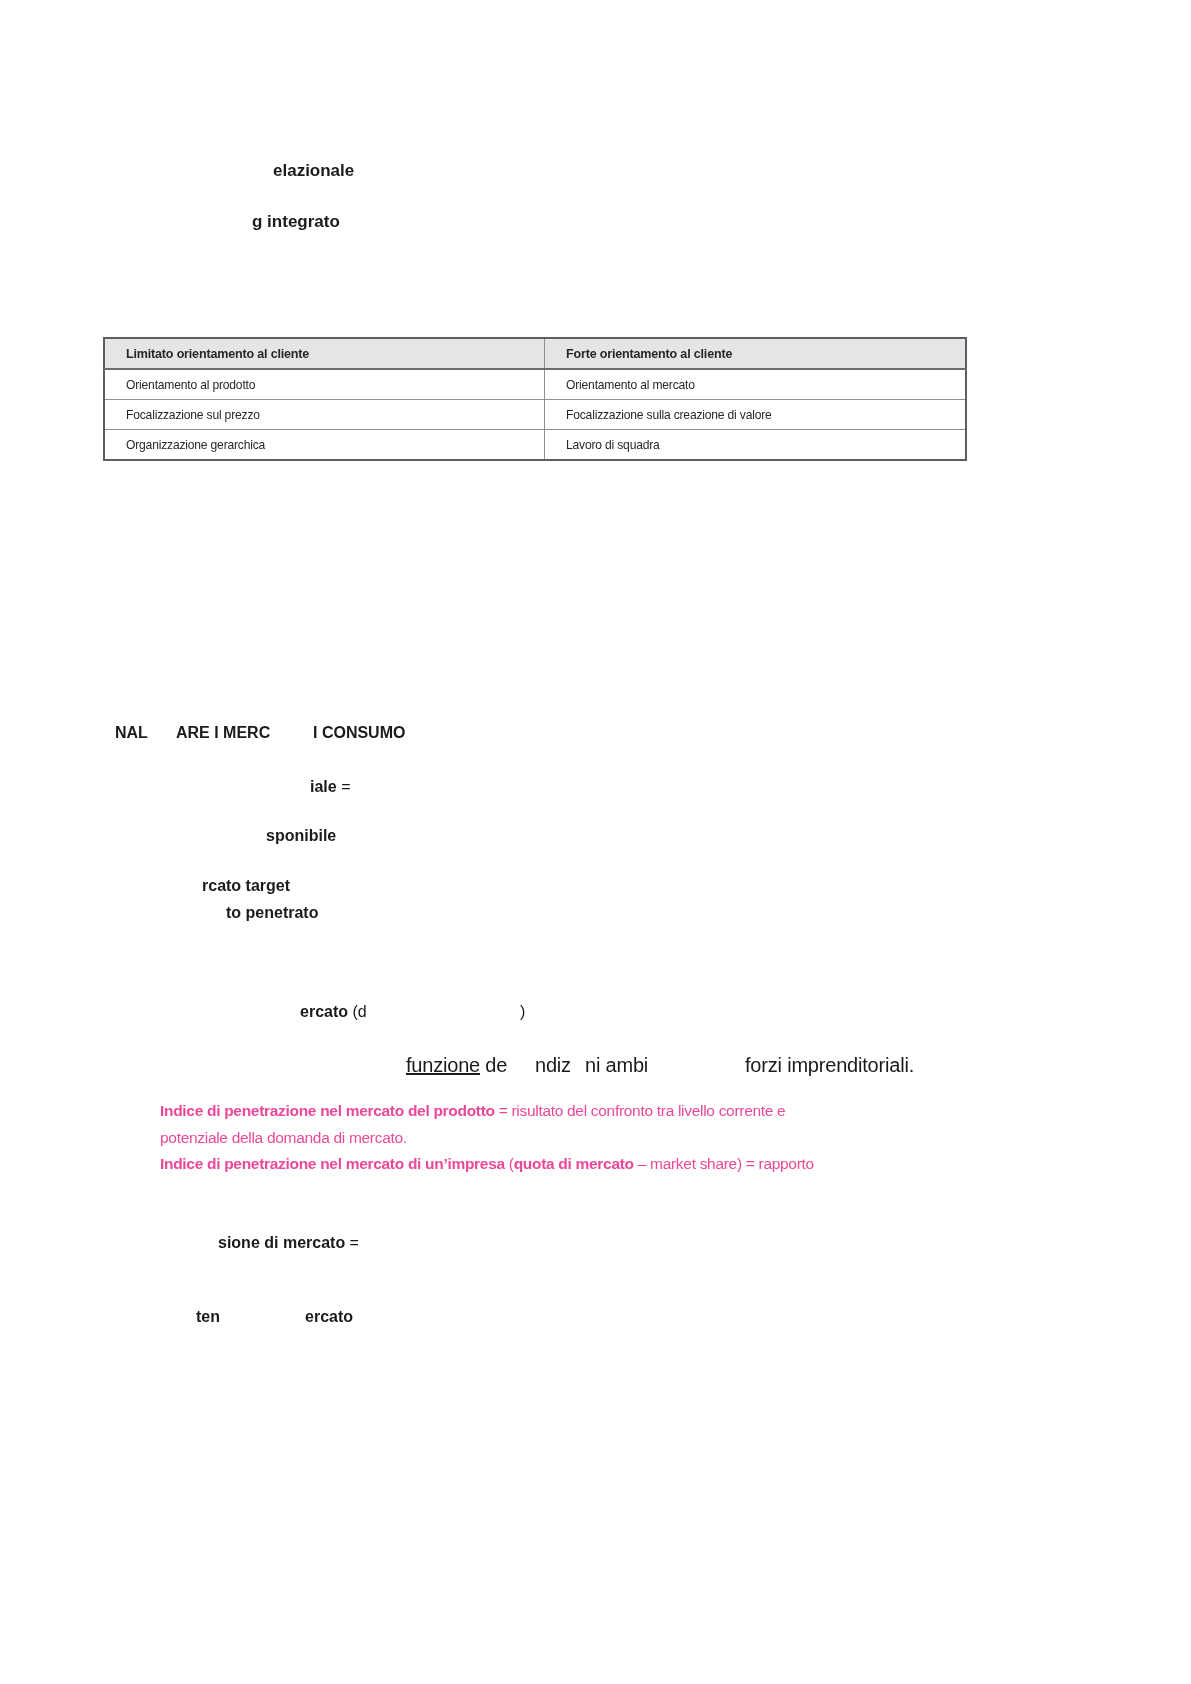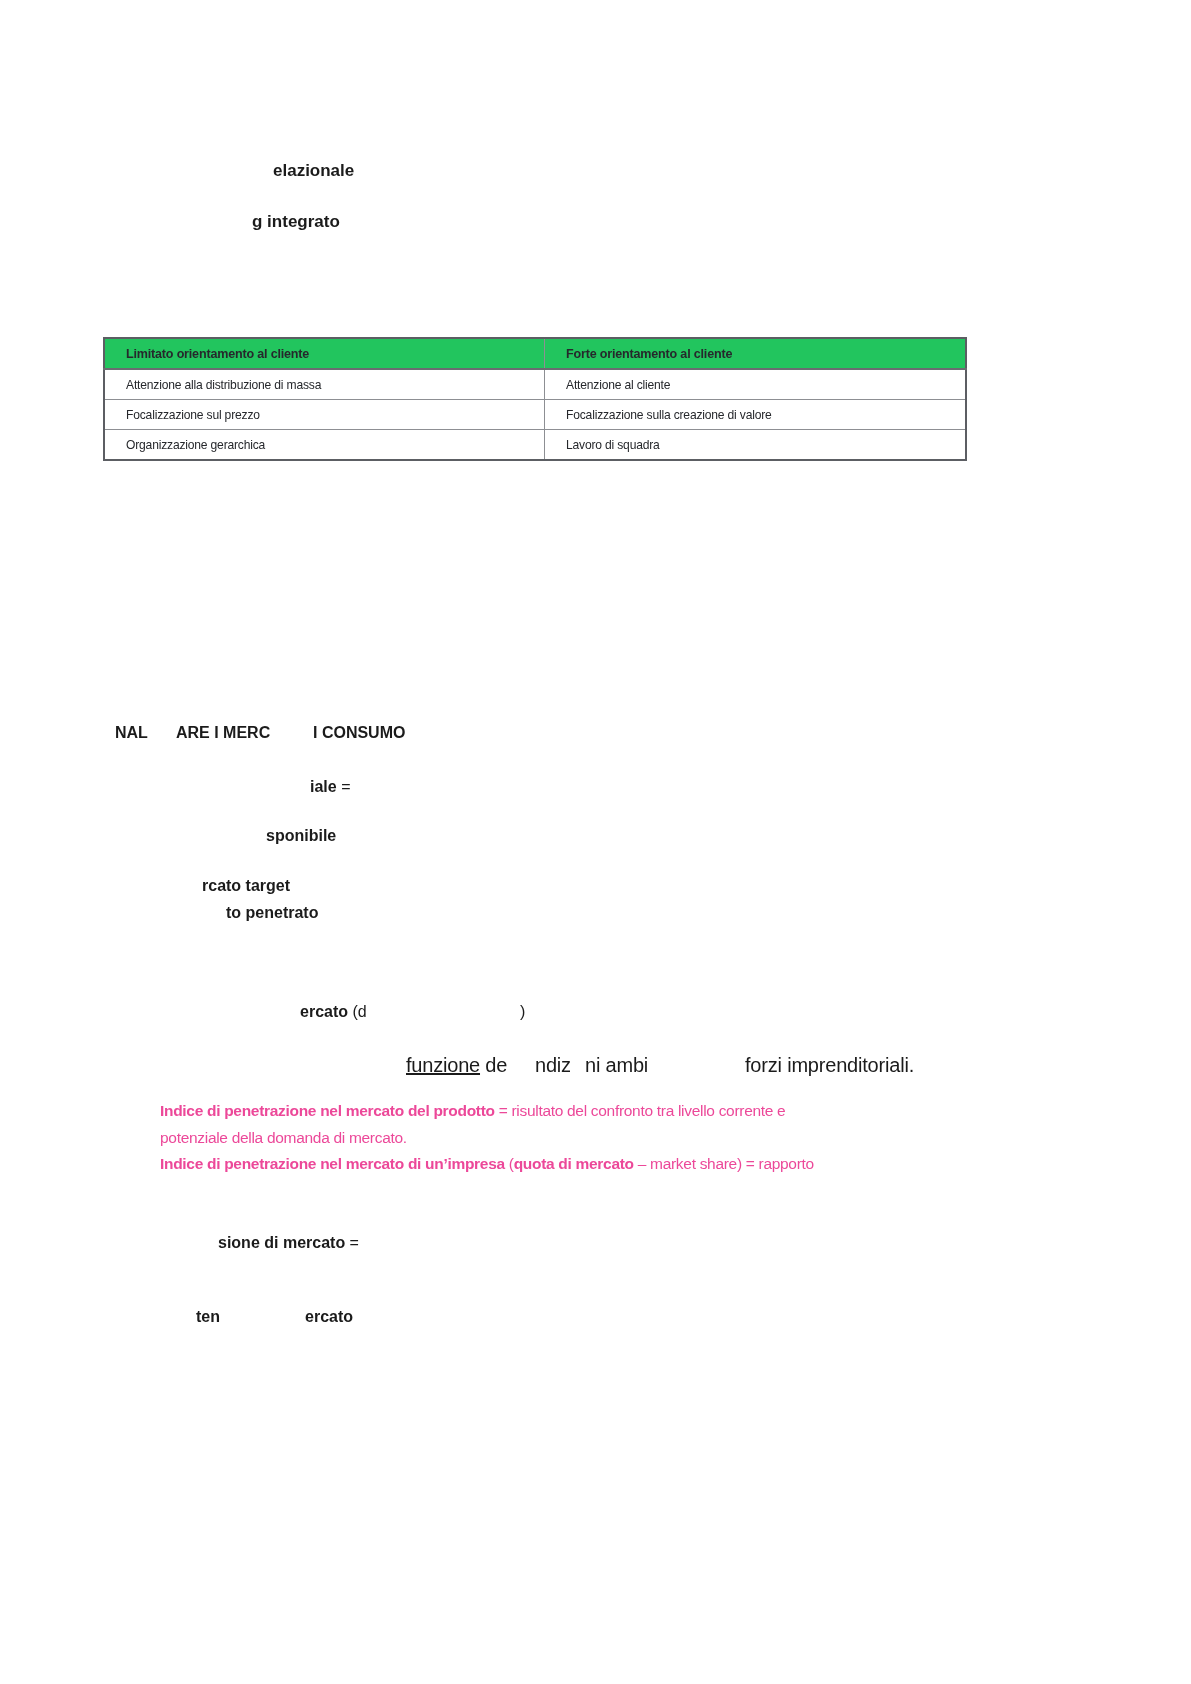--- a/index.html
+++ b/index.html
@@ -38,21 +38,21 @@
     padding: 0 6px 0 21px;
     font-size: 13px;
     color: #26282c;
     text-align: left;
     vertical-align: middle;
     overflow: hidden;
     white-space: nowrap;
   }
   table.cmp { border: 2px solid #5c5e63; }
   table.cmp th {
-    background: #22c55e;
+    background: #e5e5e5;
     font-weight: bold;
     font-size: 13.5px;
     border-bottom: 2px solid #6a6c71;
   }
   .cond {
     display: inline-block;
     transform: scaleX(0.93);
     transform-origin: 0 50%;
     letter-spacing: -0.2px;
   }
@@ -84,22 +84,22 @@
           <col style="width:422px">
         </colgroup>
       <thead>
         <tr>
           <th><span class="cond">Limitato orientamento al cliente</span></th>
           <th><span class="cond">Forte orientamento al cliente</span></th>
         </tr>
       </thead>
       <tbody>
         <tr>
-          <td><span class="cond">Attenzione alla distribuzione di massa</span></td>
-          <td><span class="cond">Attenzione al cliente</span></td>
+          <td><span class="cond">Orientamento al prodotto</span></td>
+          <td><span class="cond">Orientamento al mercato</span></td>
         </tr>
         <tr>
           <td><span class="cond">Focalizzazione sul prezzo</span></td>
           <td><span class="cond">Focalizzazione sulla creazione di valore</span></td>
         </tr>
         <tr>
           <td><span class="cond">Organizzazione gerarchica</span></td>
           <td><span class="cond">Lavoro di squadra</span></td>
         </tr>
       </tbody>

